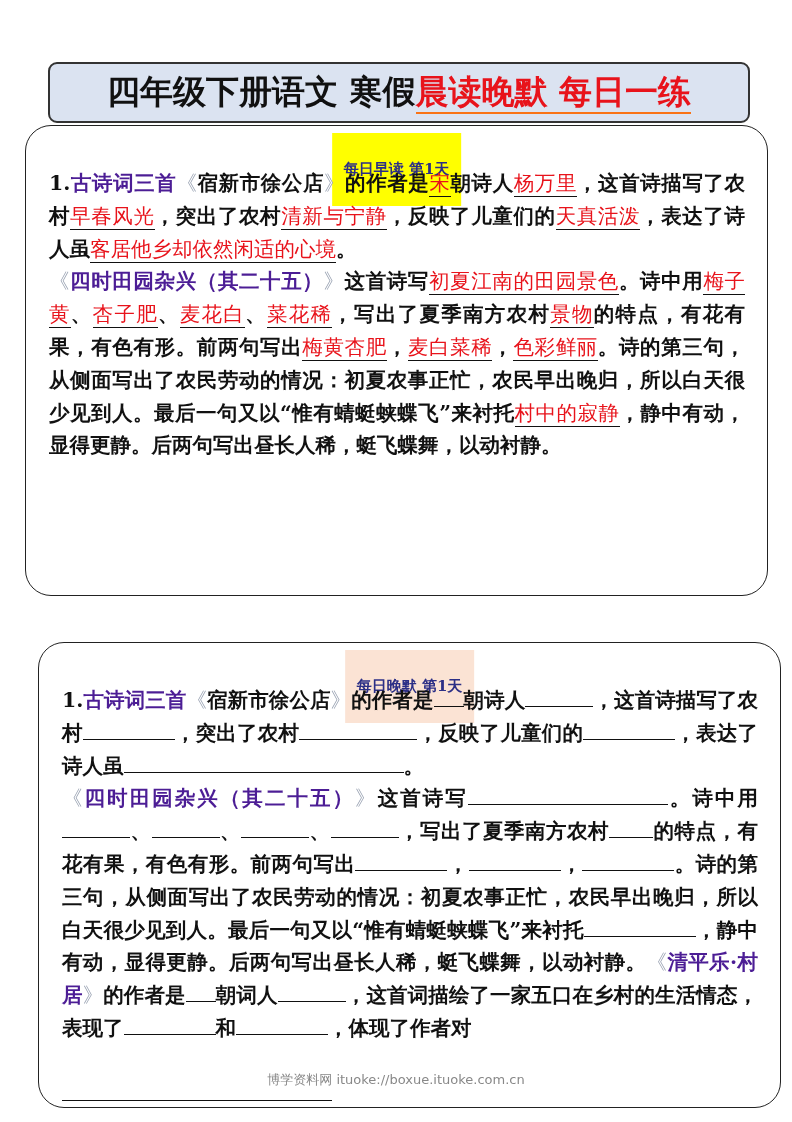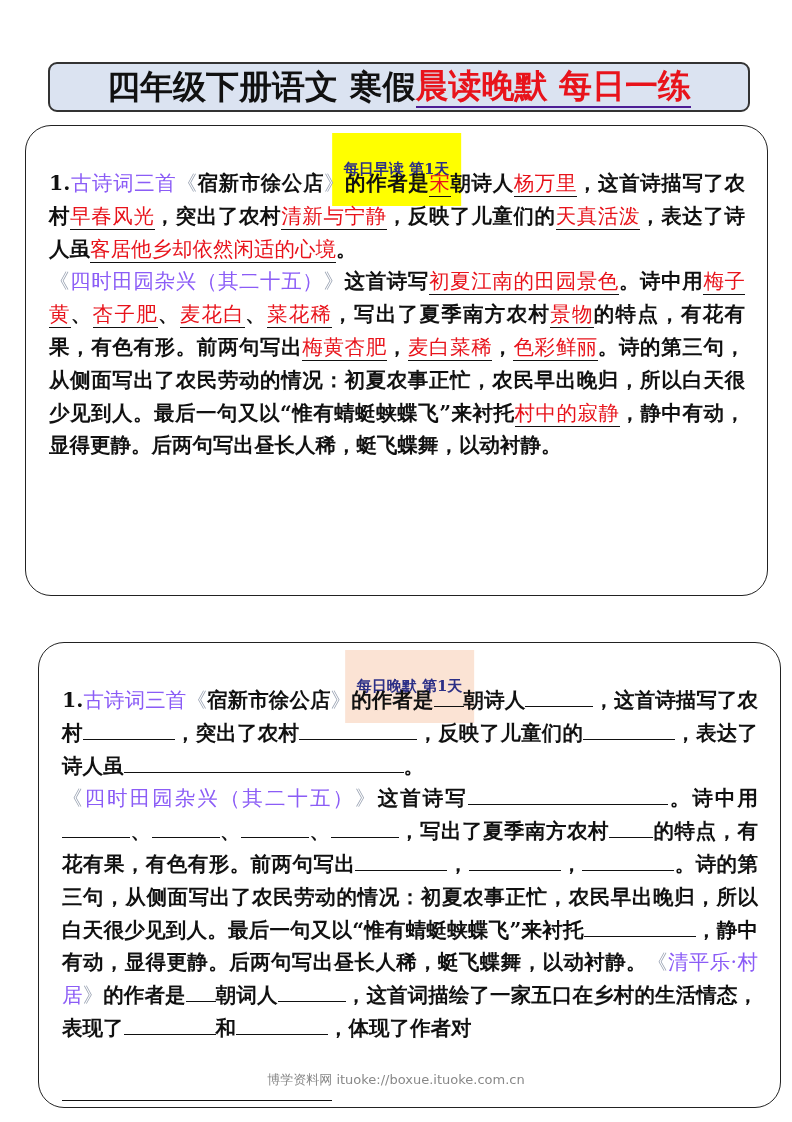--- a/index.html
+++ b/index.html
@@ -1,27 +1,27 @@
 <!DOCTYPE html>
 <html><head>
 <meta charset="utf-8">
 <style>
   html, body { margin: 0; padding: 0; }
   body {
     width: 792px; height: 1122px; background: #ffffff; position: relative; overflow: hidden;
     font-family: "DejaVu Serif", "Liberation Serif", serif; color: #111;
   }
   .title-box {
-    position: absolute; left: 48px; top: 62px; width: 702px; height: 50px;
+    position: absolute; left: 48px; top: 62px; width: 702px; height: 61px;
     background: #dbe3f1; border: 2px solid #333; border-radius: 9px;
     box-sizing: border-box; display: flex; align-items: center; justify-content: center;
     font-weight: bold; font-size: 33px; letter-spacing: 0px; white-space: nowrap;
   }
   .title-black { color: #111; }
-  .title-red { color: #e8131b; border-bottom: 2px solid #4c1d95; line-height: 40px; }
+  .title-red { color: #e8131b; border-bottom: 2px solid #f97316; line-height: 40px; }
 
   .card {
     position: absolute; left: 25px; width: 743px; box-sizing: border-box;
     border: 1.5px solid #222; border-radius: 26px; background: #fff;
   }
   .card.morning { top: 125px; height: 471px; }
   .card.evening { top: 642px; height: 466px; margin-left: 13px; }
 
   .banner {
     position: absolute; left: 50%; transform: translateX(-50%);
@@ -29,21 +29,21 @@
     font-weight: bold; font-size: 15px; color: #2c2f86; white-space: nowrap;
   }
   .banner.yellow { background: #ffff00; }
   .banner.peach { background: #fbe3d4; }
 
   .text {
     position: absolute; left: 23px; right: 22px; top: 41px;
     font-size: 20.5px; line-height: 32.8px; font-weight: bold; text-align: justify;
   }
   .text p { margin: 0; }
-  .blue { color: #8b5cf6; font-weight: normal; }
+  .blue { color: #4c1d95; font-weight: bold; }
   .quote { color: #9aa3b3; font-weight: normal; }
   .ans { color: #e8131b; font-weight: normal; border-bottom: 1.5px solid #111; padding-bottom: 1px; }
   .blank { display: inline-block; border-bottom: 1.5px solid #111; height: 20px; vertical-align: baseline; }
 
   .footer {
     position: absolute; left: 0; right: 0; top: 1071px; text-align: center;
     font-family: "DejaVu Sans", "Liberation Sans", sans-serif; font-size: 13px; color: #888;
   }
 </style>
 </head>

